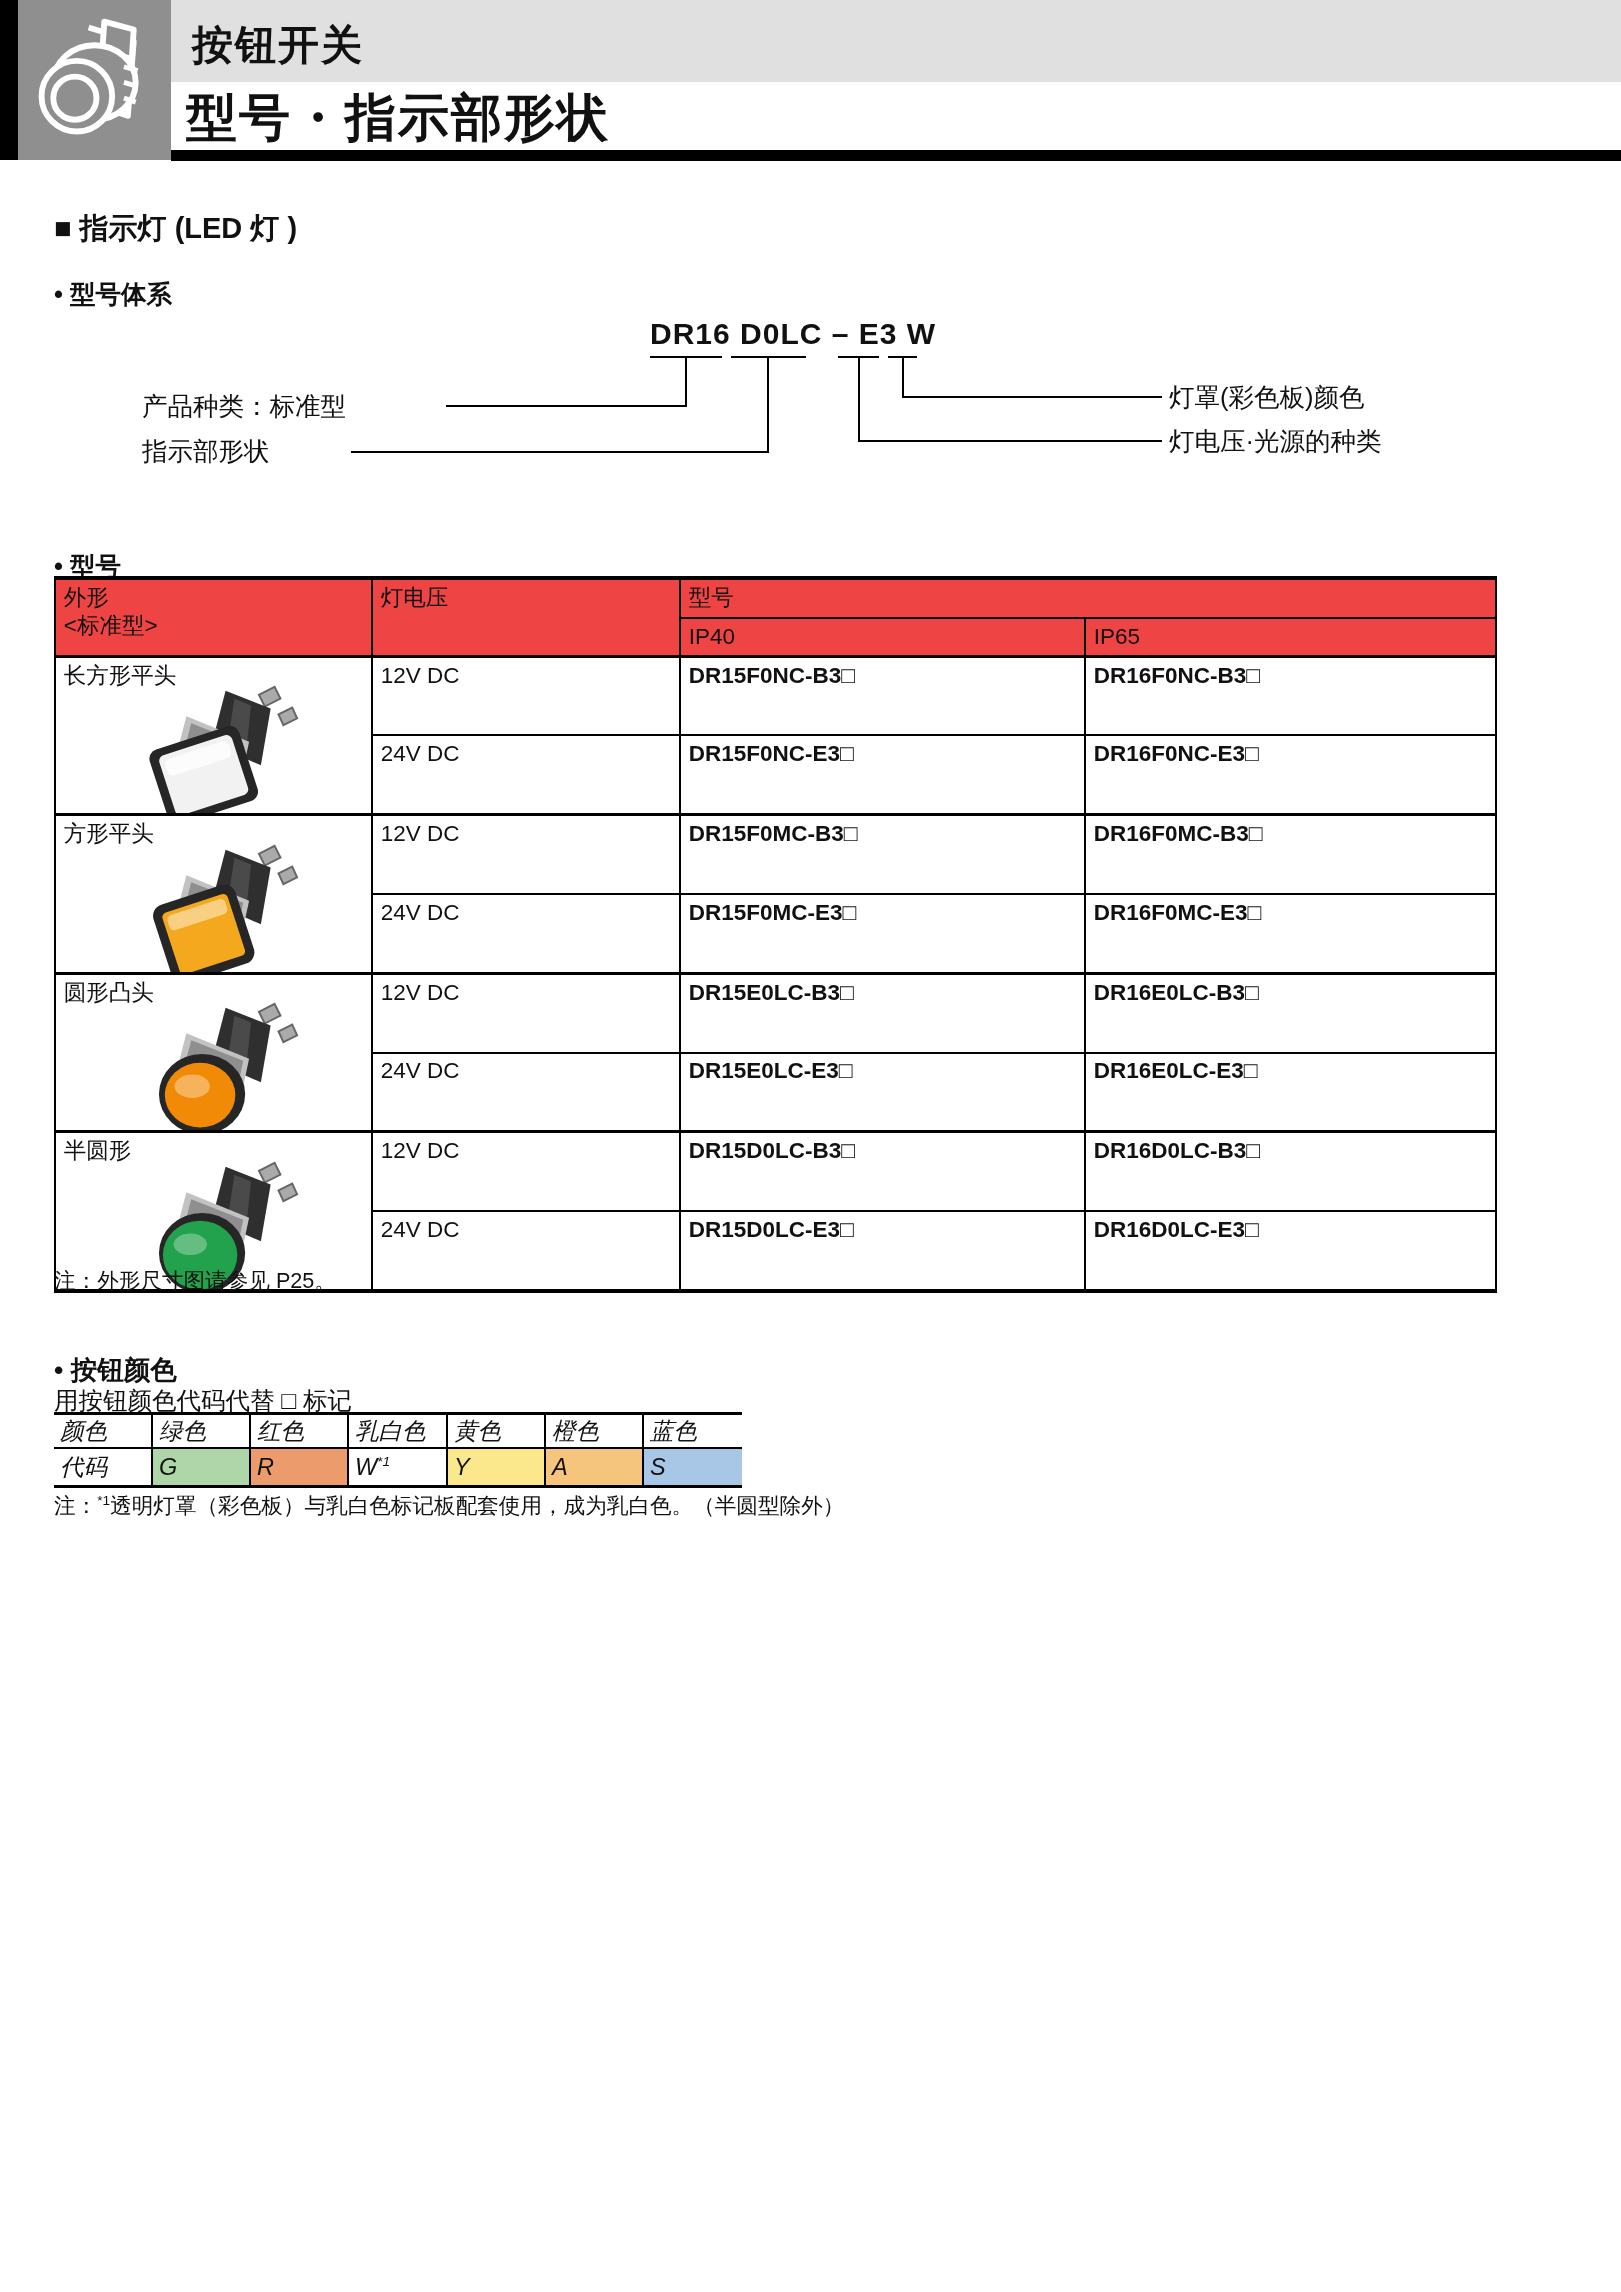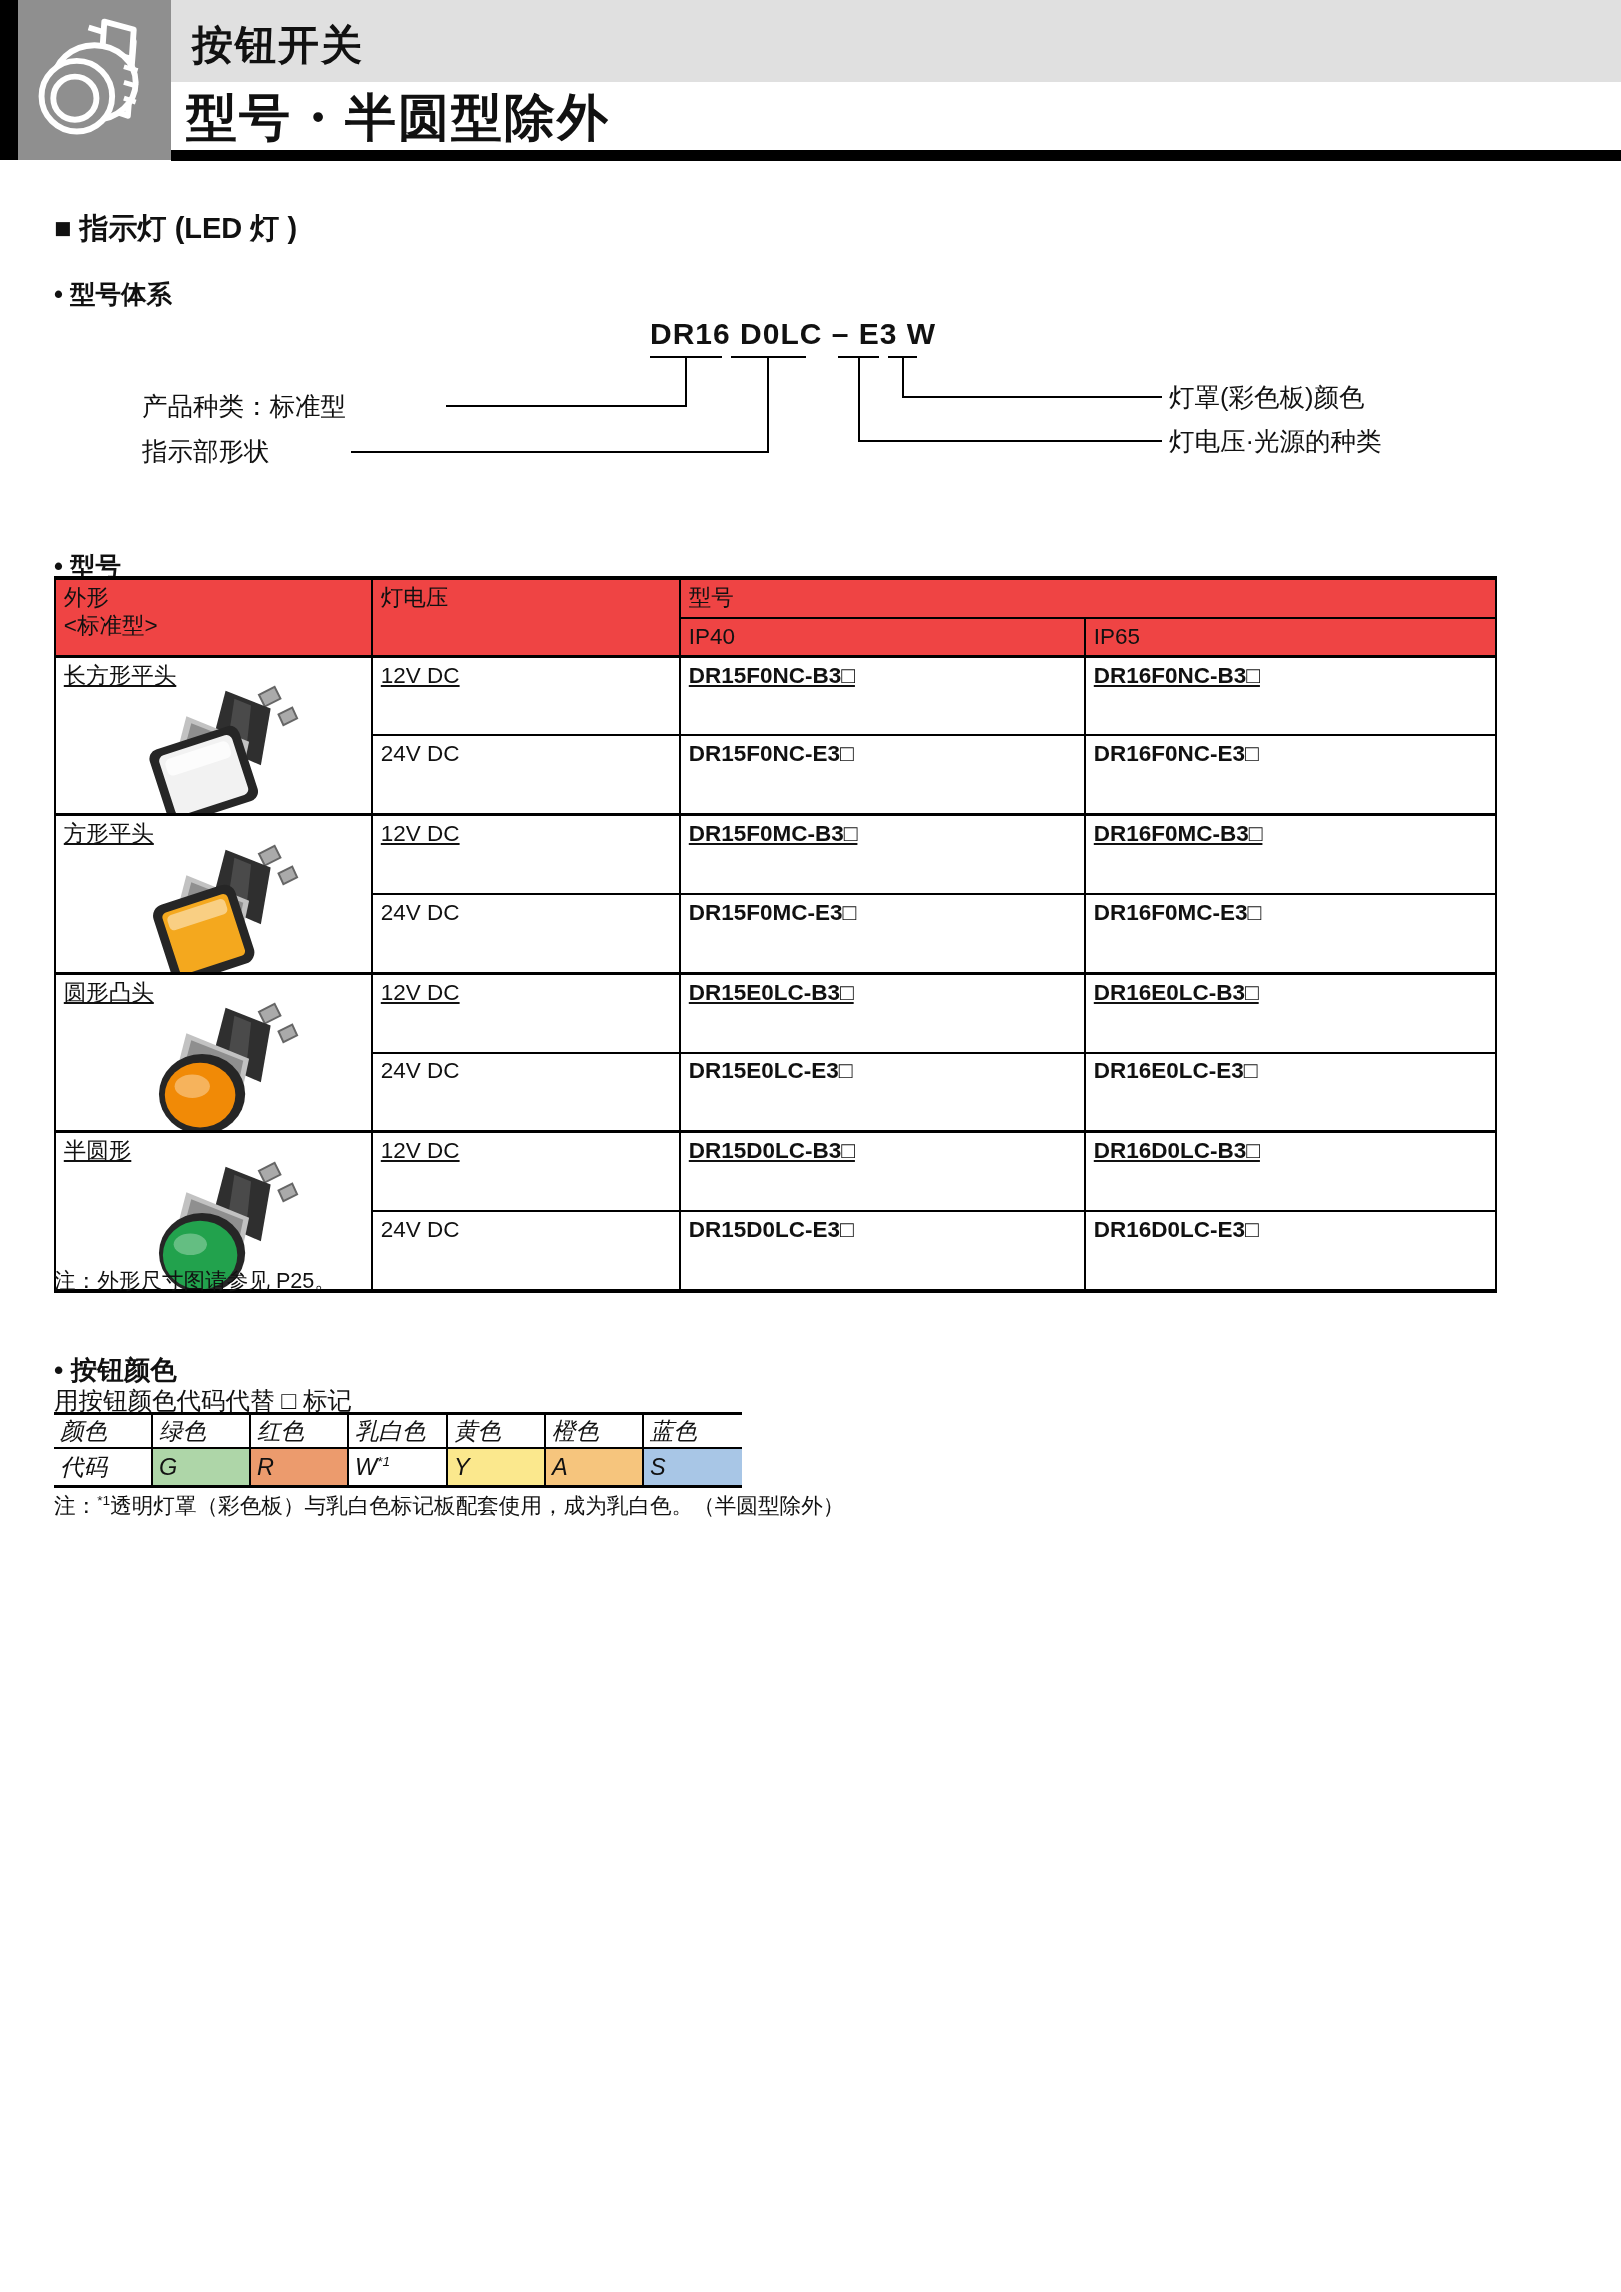--- a/index.html
+++ b/index.html
@@ -36,21 +36,21 @@
   table.mtable{border-collapse:collapse;table-layout:fixed;width:1440px;
                border-left:2px solid #000;border-right:2px solid #000;
                border-top:4.9px solid #000;border-bottom:4.9px solid #000;}
   table.mtable td{border:2px solid #000;vertical-align:top;padding:3.9px 7.8px;
                   font-size:22.5px;line-height:1.25;overflow:hidden;}
   table.mtable td.hdr{background:#ef4444;}
   table.mtable tr.hr1 td{height:29px;}
   table.mtable tr.hr2 td{height:23.5px;}
   table.mtable tr.data td{height:69px;}
   table.mtable td.model{font-weight:bold;}
-  table.mtable tr.group-start td{border-top:3.9px solid #000;text-decoration:underline;}
+  table.mtable tr.group-start td{border-top:3.9px solid #000;}
   td.shape-cell{position:relative;}
   .shape-name{display:block;}
   .btn-img{position:absolute;left:83px;top:25.5px;width:181px;height:147px;}
 
   
   .ctable-wrap{left:54px;top:1412px;font-style:italic;}
   table.ctable{border-collapse:collapse;table-layout:fixed;width:688px;
                border-top:3.9px solid #000;border-bottom:3.9px solid #000;}
   table.ctable td{border-left:2px solid #000;border-right:2px solid #000;
                   padding:0 5.9px;font-size:23.5px;vertical-align:middle;overflow:hidden;}
@@ -79,21 +79,21 @@
         <path d="M88 22 L118 30 L116 60 L86 52 Z" fill="#8f8f8f"></path>
         <ellipse cx="78" cy="84" rx="42" ry="38" fill="#8f8f8f"></ellipse>
         <circle cx="60" cy="98" r="36" fill="#8f8f8f"></circle>
         <circle cx="58" cy="100" r="22" fill="#8f8f8f"></circle>
         <path d="M108 68 l14 4 M108 84 l14 4 M108 100 l12 4" stroke-width="5"></path>
       </g>
     </svg>
   </div>
   <div class="abs band"></div>
   <div class="abs app-title">按钮开关</div>
-  <div class="abs page-title">型号・半圆型除外</div>
+  <div class="abs page-title">型号・指示部形状</div>
   <div class="abs head-rule"></div>
 
   <div class="abs sec-led">■ 指示灯 (LED 灯 )</div>
   <div class="abs h-model-system">• 型号体系</div>
 
   <svg class="abs diagram-svg" width="1621" height="167" viewBox="0 0 1654 170">
     <g stroke="#000" stroke-width="2" fill="none" shape-rendering="crispEdges">
       <path d="M663 44 H737"></path>
       <path d="M746 44 H822"></path>
       <path d="M855 44 H897"></path>

